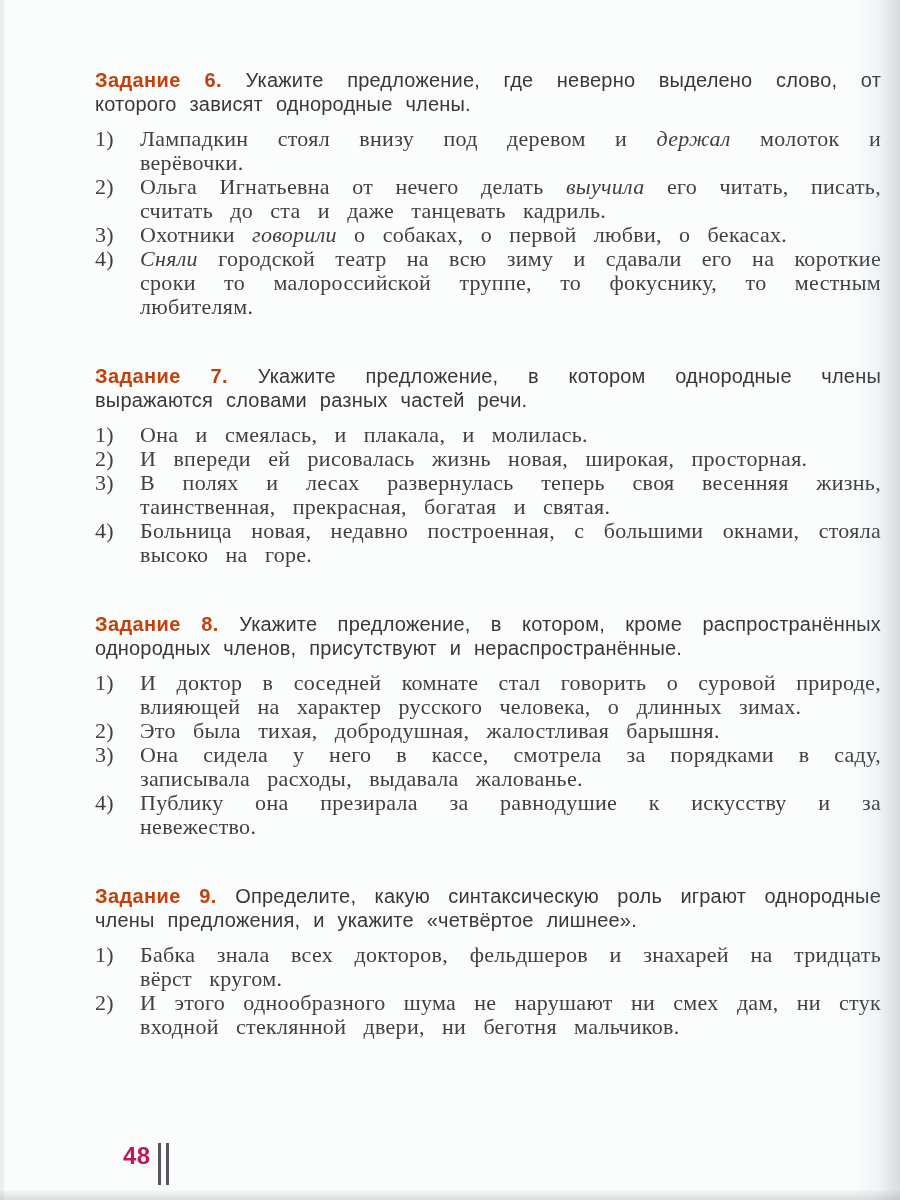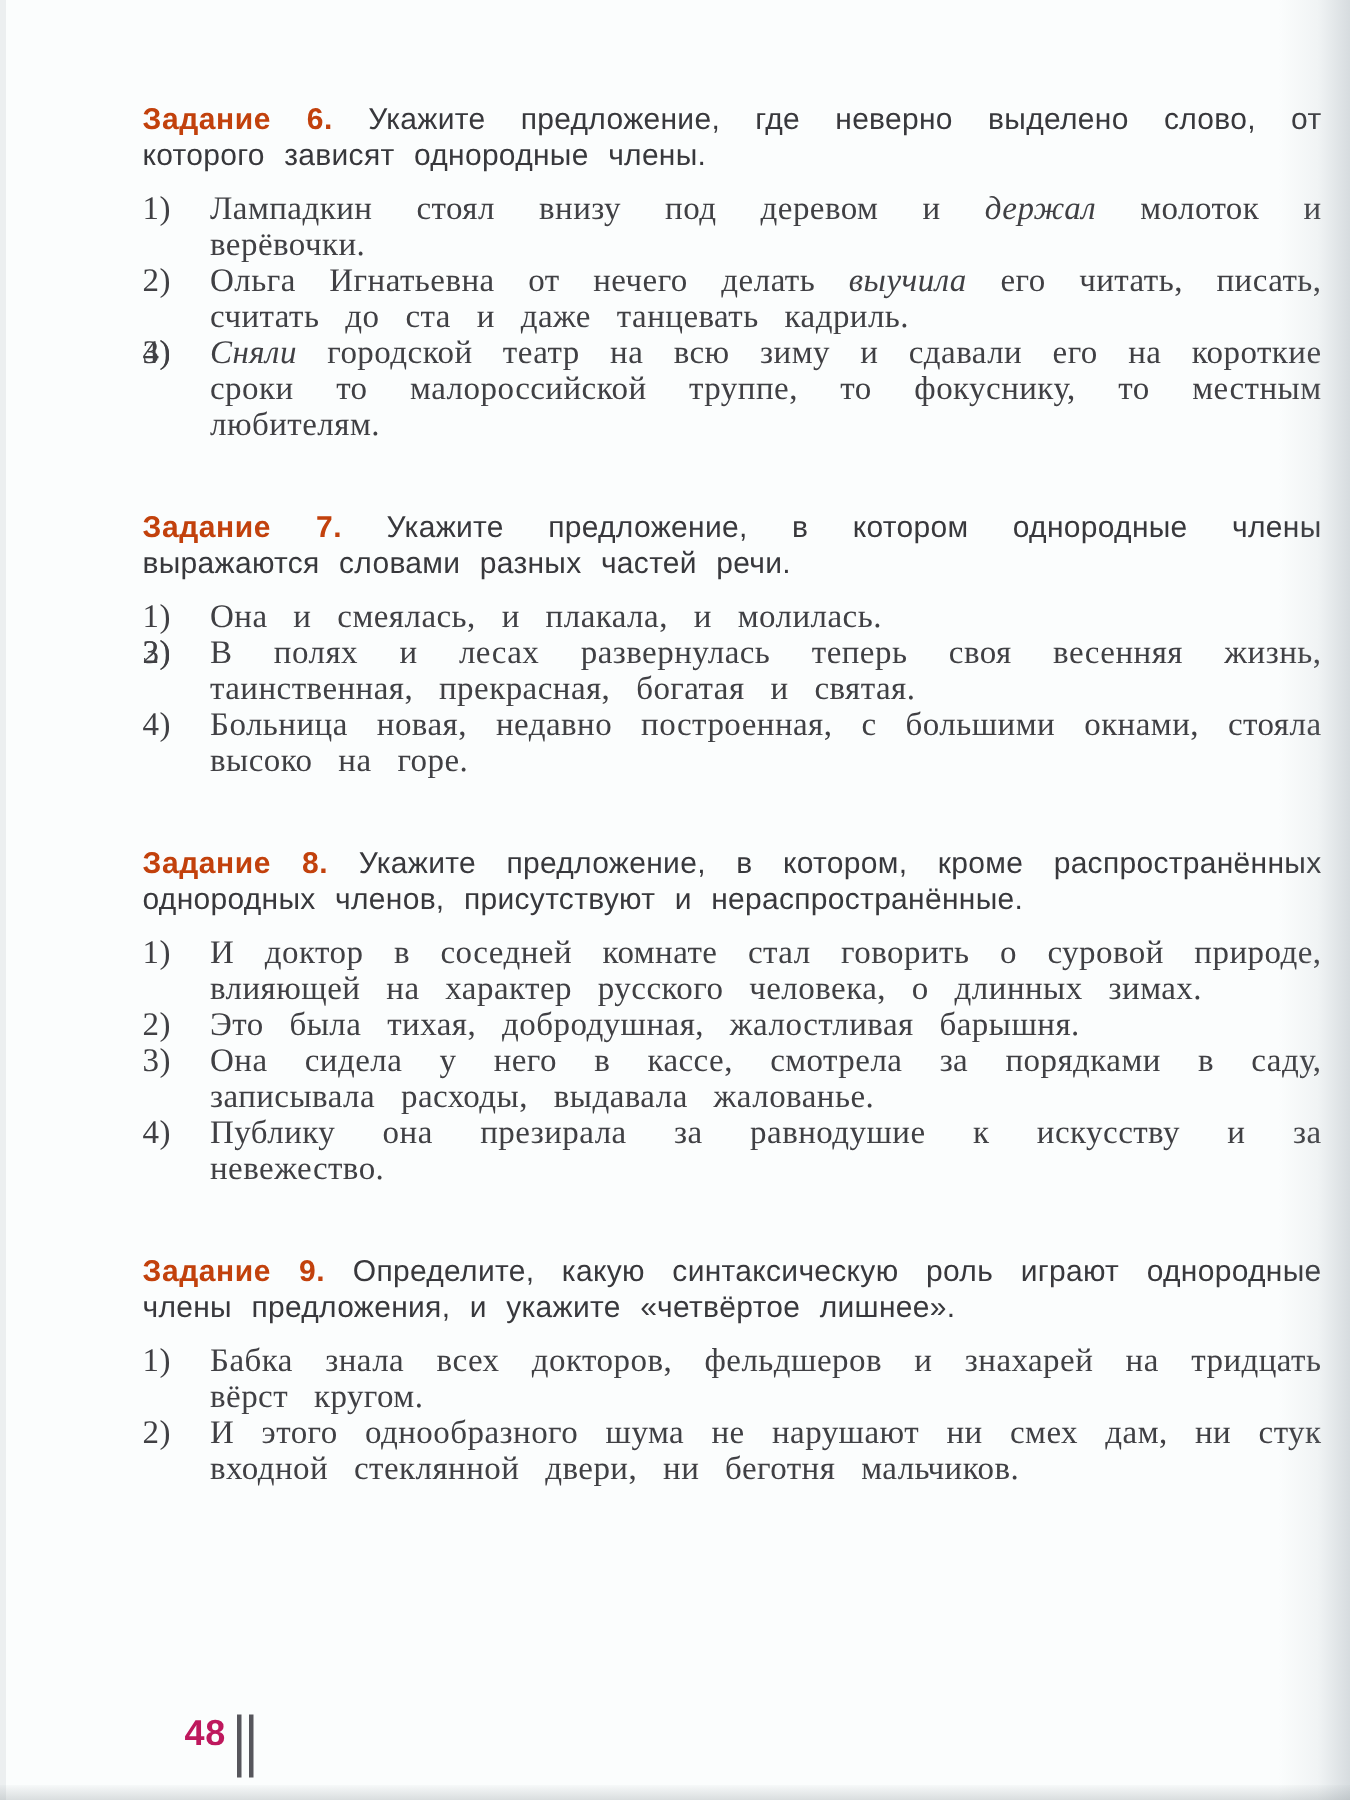--- a/index.html
+++ b/index.html
@@ -75,30 +75,30 @@
 
 <div class="page">
 
   <div class="content">
 
     <div class="task">
       <div class="task-header"><span class="task-title">Задание 6.</span> <span>Укажите предложение, где неверно выделено слово, от которого зависят однородные члены.</span></div>
       <div class="options">
         <div class="option"><span class="num">1)</span><span><span>Лампадкин стоял внизу под деревом и </span><i>держал</i><span> молоток и верёвочки.</span></span></div>
         <div class="option"><span class="num">2)</span><span><span>Ольга Игнатьевна от нечего делать </span><i>выучила</i><span> его читать, писать, считать до ста и даже танцевать кадриль.</span></span></div>
-        <div class="option"><span class="num">3)</span></div>
+        <div class="option"><span class="num">3)</span><span><span>Охотники </span><i>говорили</i><span> о собаках, о первой любви, о бека­сах.</span></span></div>
         <div class="option"><span class="num">4)</span><span><span></span><i>Сняли</i><span> городской театр на всю зиму и сдавали его на короткие сроки то малороссийской труппе, то фокусни­ку, то местным любителям.</span></span></div>
       </div>
     </div>
 
     <div class="task">
       <div class="task-header"><span class="task-title">Задание 7.</span> <span>Укажите предложение, в котором однородные члены выражаются словами разных частей речи.</span></div>
       <div class="options">
         <div class="option"><span class="num">1)</span><span><span>Она и смеялась, и плакала, и молилась.</span><i></i><span></span></span></div>
-        <div class="option"><span class="num">2)</span></div>
+        <div class="option"><span class="num">2)</span><span><span>И впереди ей рисовалась жизнь новая, широкая, про­сторная.</span><i></i><span></span></span></div>
         <div class="option"><span class="num">3)</span><span><span>В полях и лесах развернулась теперь своя весенняя жизнь, таинственная, прекрасная, богатая и святая.</span><i></i><span></span></span></div>
         <div class="option"><span class="num">4)</span><span><span>Больница новая, недавно построенная, с большими ок­нами, стояла высоко на горе.</span><i></i><span></span></span></div>
       </div>
     </div>
 
     <div class="task">
       <div class="task-header"><span class="task-title">Задание 8.</span> <span>Укажите предложение, в котором, кроме распростра­нённых однородных членов, присутствуют и нераспространённые.</span></div>
       <div class="options">
         <div class="option"><span class="num">1)</span><span><span>И доктор в соседней комнате стал говорить о суровой природе, влияющей на характер русского человека, о длинных зимах.</span><i></i><span></span></span></div>
         <div class="option"><span class="num">2)</span><span><span>Это была тихая, добродушная, жалостливая барышня.</span><i></i><span></span></span></div>

